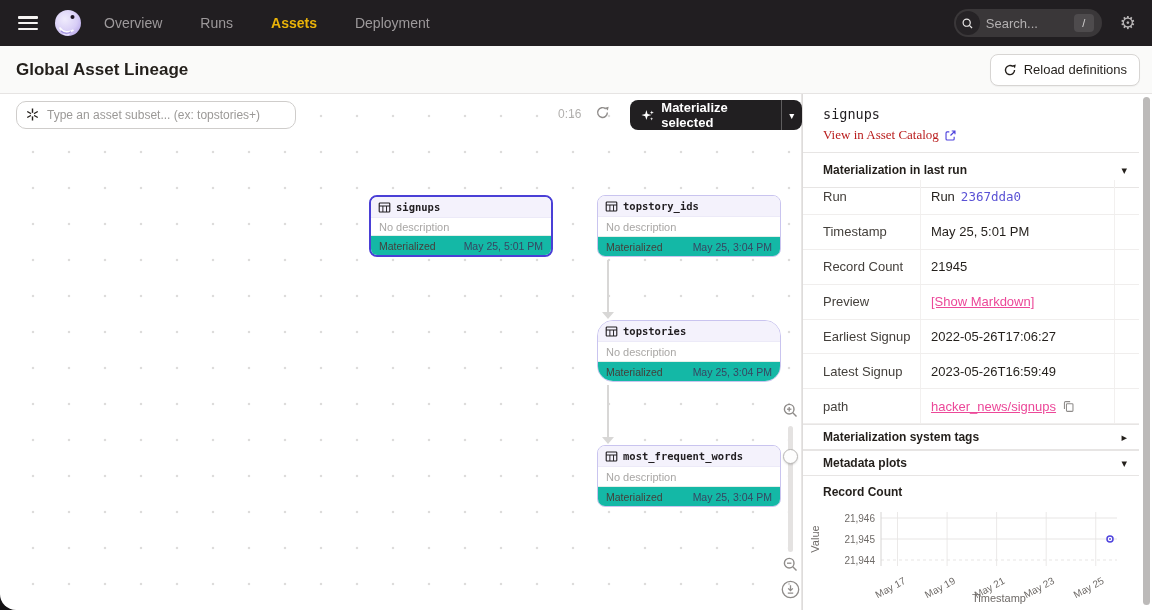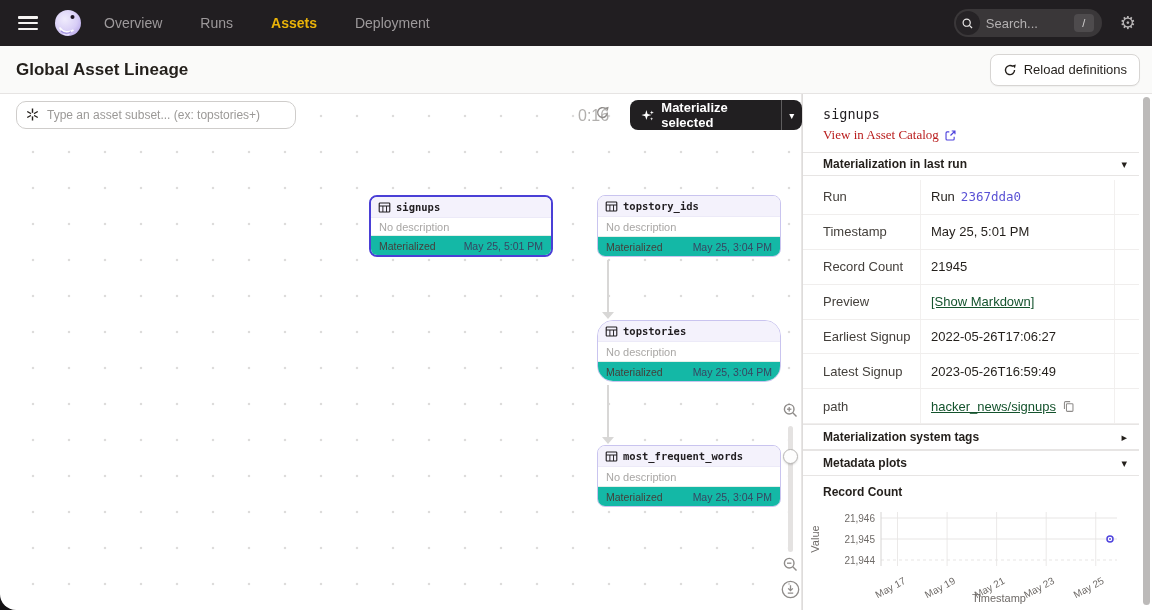--- a/index.html
+++ b/index.html
@@ -32,21 +32,21 @@
   .graph-card { position:absolute; left:0; top:0; width:802px; height:516px; background:#ffffff;
     background-image:radial-gradient(circle, #dddcdb 1.4px, transparent 1.6px);
     background-size:36px 36px; background-position:15px 4px;
     border-radius:0 0 0 16px; overflow:hidden; box-shadow:inset -1px 0 0 #e8e6e5; }
 
   .subset-wrap { position:absolute; left:16px; top:7px; width:280px; height:28px; }
   .subset-wrap input { width:100%; height:100%; border:1px solid #cfcdcb; border-radius:10px; background:#fff; padding:0 10px 0 30px; font-size:12px; color:#231f1b; outline:none; font-family:"Liberation Sans",sans-serif; }
   .subset-wrap input::placeholder { color:#9b9997; }
   .subset-icon { position:absolute; left:9px; top:6px; }
 
-  .timer { position:absolute; left:578px; top:13px; font-size:16px; color:#b2b0ae; }
+  .timer { position:absolute; left:558px; top:13px; font-size:12px; color:#b2b0ae; }
   .refresh-sm { position:absolute; left:595px; top:11px; color:#908d8b; cursor:pointer; }
 
   .mat-btn { position:absolute; left:630px; top:6px; height:30px; background:#211f21; border-radius:8px; display:flex; align-items:stretch; color:#fff; cursor:pointer; }
   .mat-main { display:flex; align-items:center; gap:7px; padding:0 11px; font-size:13px; font-weight:bold; }
   .mat-caret { width:24px; border-left:1px solid rgba(255,255,255,.28); display:flex; align-items:center; justify-content:center; font-size:10px; color:#fff; font-family:"DejaVu Sans",sans-serif; }
 
   
   .node { position:absolute; width:184px; height:62px; background:#fff; border:1.2px solid #c9c4ef; border-radius:8px; overflow:hidden; display:flex; flex-direction:column; cursor:pointer; }
   .node.selected { border:2px solid #4a3fd6; }
   .node-header { height:21px; background:#f4f2fc; display:flex; align-items:center; gap:5px; padding:0 7px; border-bottom:1px solid #eceaf8; }
@@ -72,21 +72,21 @@
   .sb-sect { position:absolute; left:0; width:336px; border-top:1px solid #e7e5e4; border-bottom:1px solid #e7e5e4; background:#fff; display:flex; align-items:center; }
   .sb-sect .lbl { margin-left:20px; font-size:12px; font-weight:bold; color:#231f1b; }
   .sb-sect .caret { margin-left:auto; margin-right:12px; font-size:11px; color:#231f1b; font-family:"DejaVu Sans",sans-serif; }
 
   .sb-table { position:absolute; left:0; top:86px; width:336px; }
   .t-row { display:grid; grid-template-columns:117px 194px 25px; height:34.9px; border-bottom:1px solid #f0eeed; align-items:center; }
   .t-label { padding-left:20px; font-size:13px; color:#44403c; }
   .t-value { padding-left:10px; font-size:13px; color:#231f1b; border-left:1px solid #f2f0ef; height:100%; display:flex; align-items:center; gap:6px; }
   .t-end { border-left:1px solid #f2f0ef; height:100%; }
   .run-id { font-family:"DejaVu Sans Mono",monospace; color:#5a52d5; font-size:12.5px; cursor:pointer; }
-  .t-link { text-decoration:underline; cursor:pointer; color:#14532d; }
+  .t-link { text-decoration:underline; cursor:pointer; color:#ec4899; }
   .copy-ic { color:#8f8c8a; cursor:pointer; display:flex; }
 
   .plot-heading { position:absolute; left:20px; top:391px; font-size:12px; font-weight:bold; color:#231f1b; }
   #rc-chart { position:absolute; left:6px; top:408px; }
   #rc-chart text.tick { font-size:10px; fill:#6f6b68; font-family:"Liberation Sans",sans-serif; }
   #rc-chart text.axis { font-size:11px; fill:#6f6b68; font-family:"Liberation Sans",sans-serif; }
 
   .sb-scroll { position:absolute; right:2px; top:3px; width:7px; height:508px; background:#bcbab9; border-radius:4px; cursor:pointer; }
 
   svg.ic { display:block; }
@@ -279,21 +279,21 @@
   <div class="sidebar">
     <div class="sb-asset">signups</div>
     <div class="sb-link">
       <span>View in Asset Catalog</span>
       <svg class="ic" width="13" height="13" viewBox="0 0 16 16">
           <path d="M6.5 3.5H3.8A1.3 1.3 0 0 0 2.5 4.8v7.4a1.3 1.3 0 0 0 1.3 1.3h7.4a1.3 1.3 0 0 0 1.3-1.3V9.5" fill="none" stroke="#4f43dd" stroke-width="1.4"></path>
           <path d="M9.5 2.5H13.5V6.5M13.2 2.8 8 8" fill="none" stroke="#4f43dd" stroke-width="1.4"></path>
         </svg>
     </div>
 
-    <div class="sb-sect" style="top:58px; height:24px;">
+    <div class="sb-sect" style="top:58px; height:36px;">
       <span class="lbl">Materialization in last run</span>
       <span class="caret">▾</span>
     </div>
 
     <div class="sb-table">
       <div class="t-row">
         <div class="t-label">Run</div>
         <div class="t-value">
             <span>Run</span>
             <span class="run-id">2367dda0</span>

